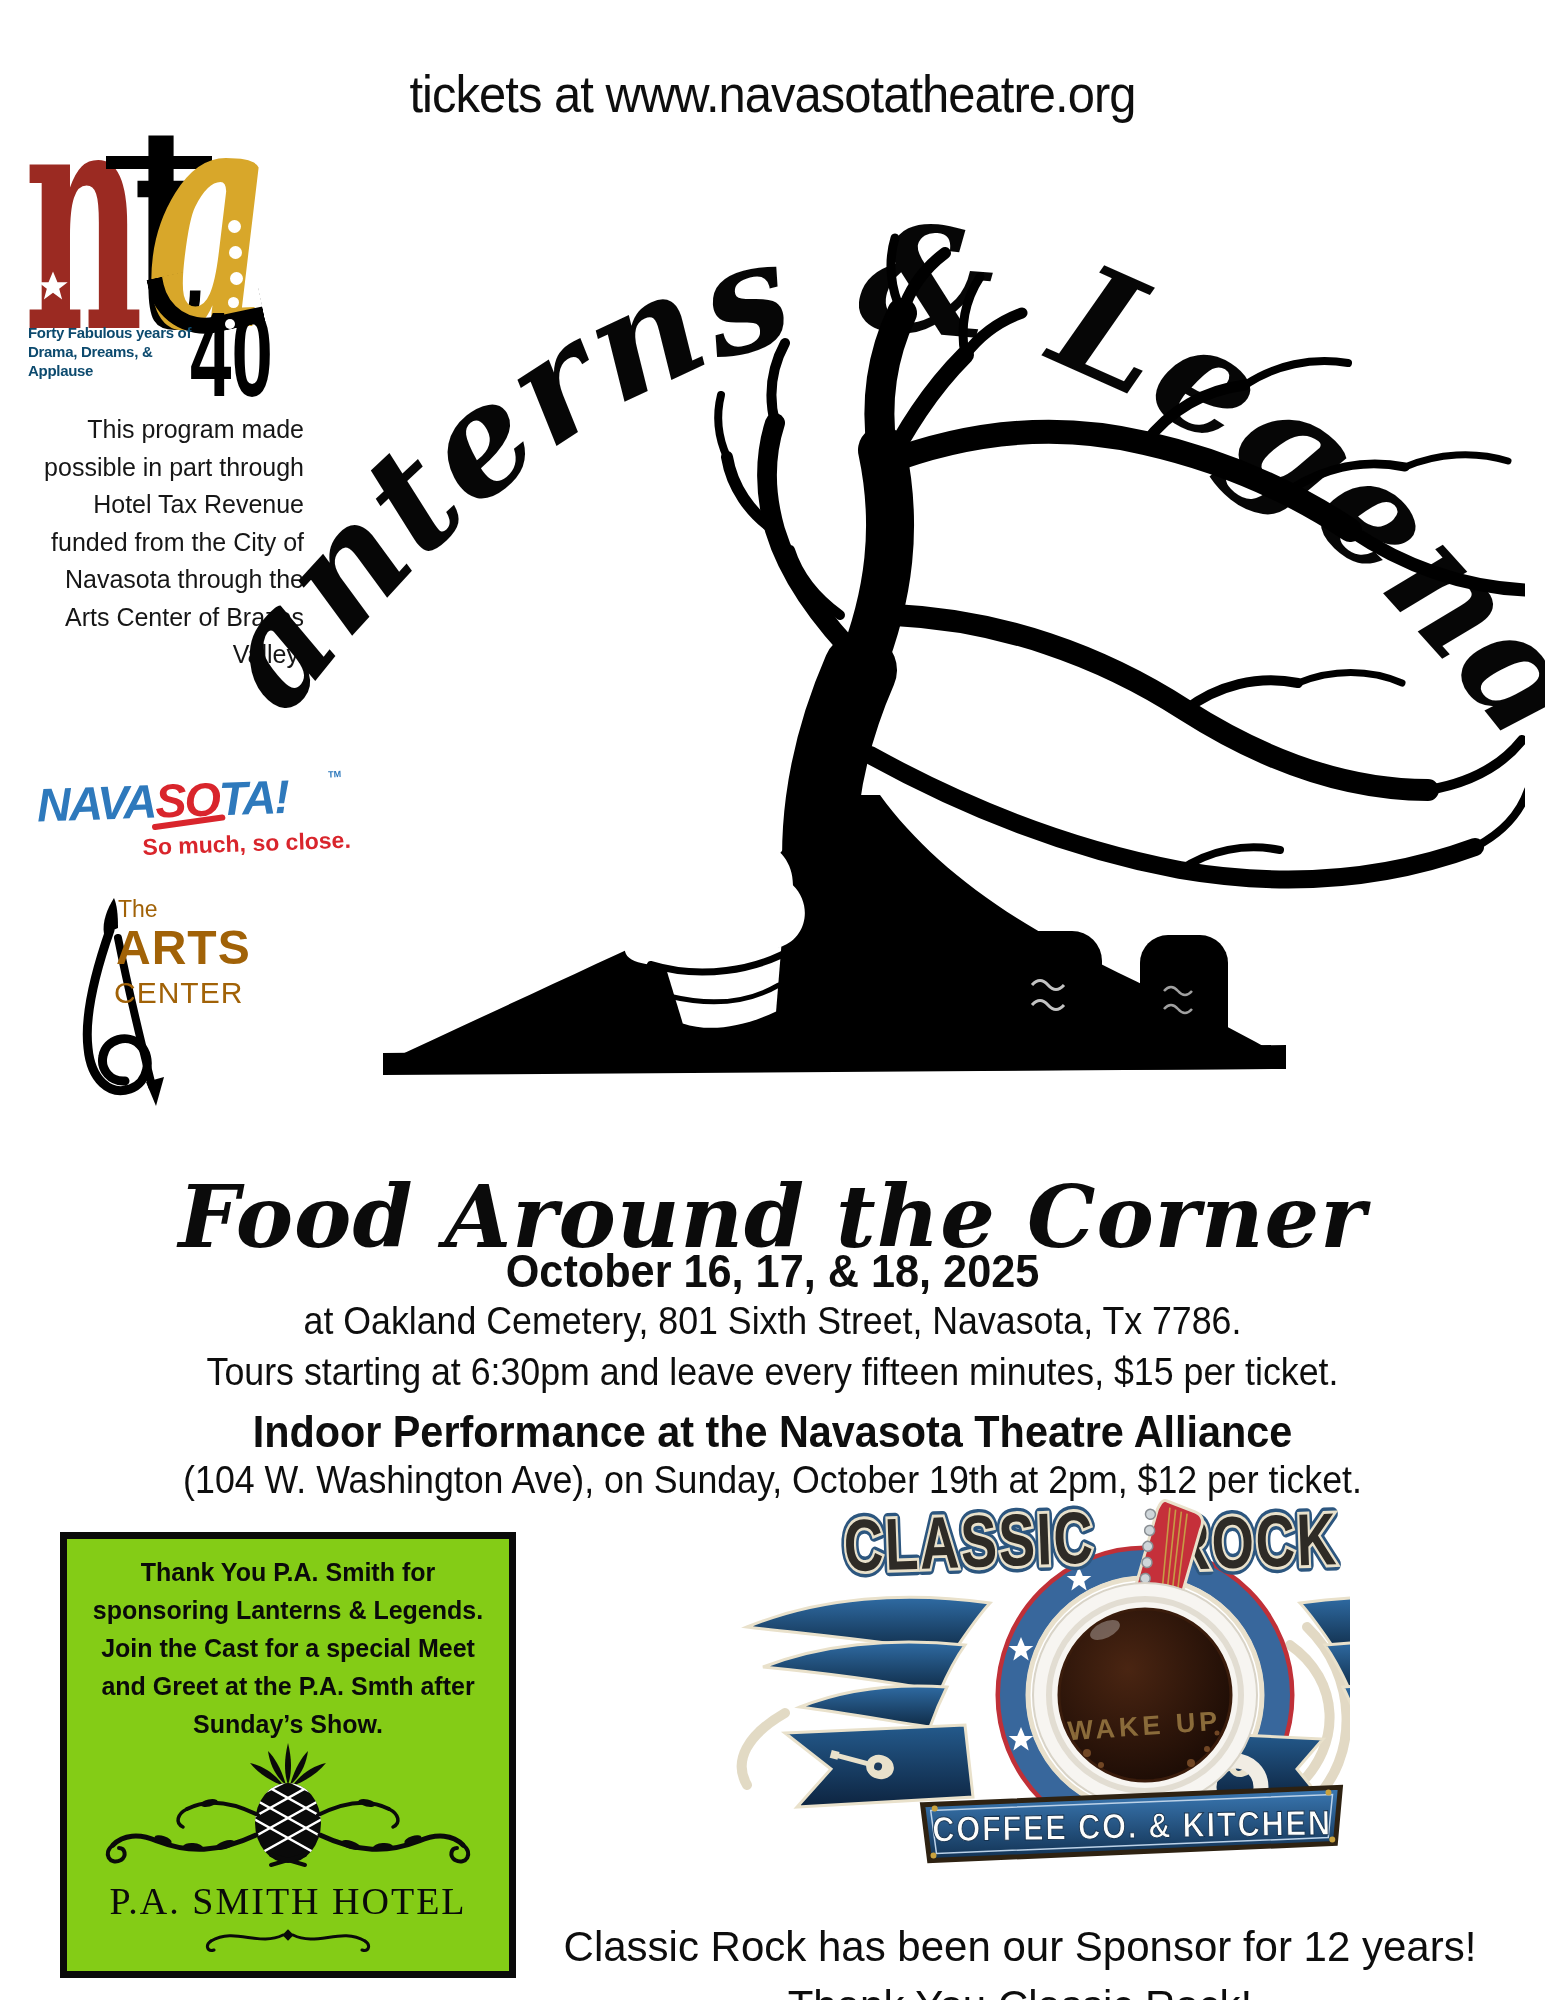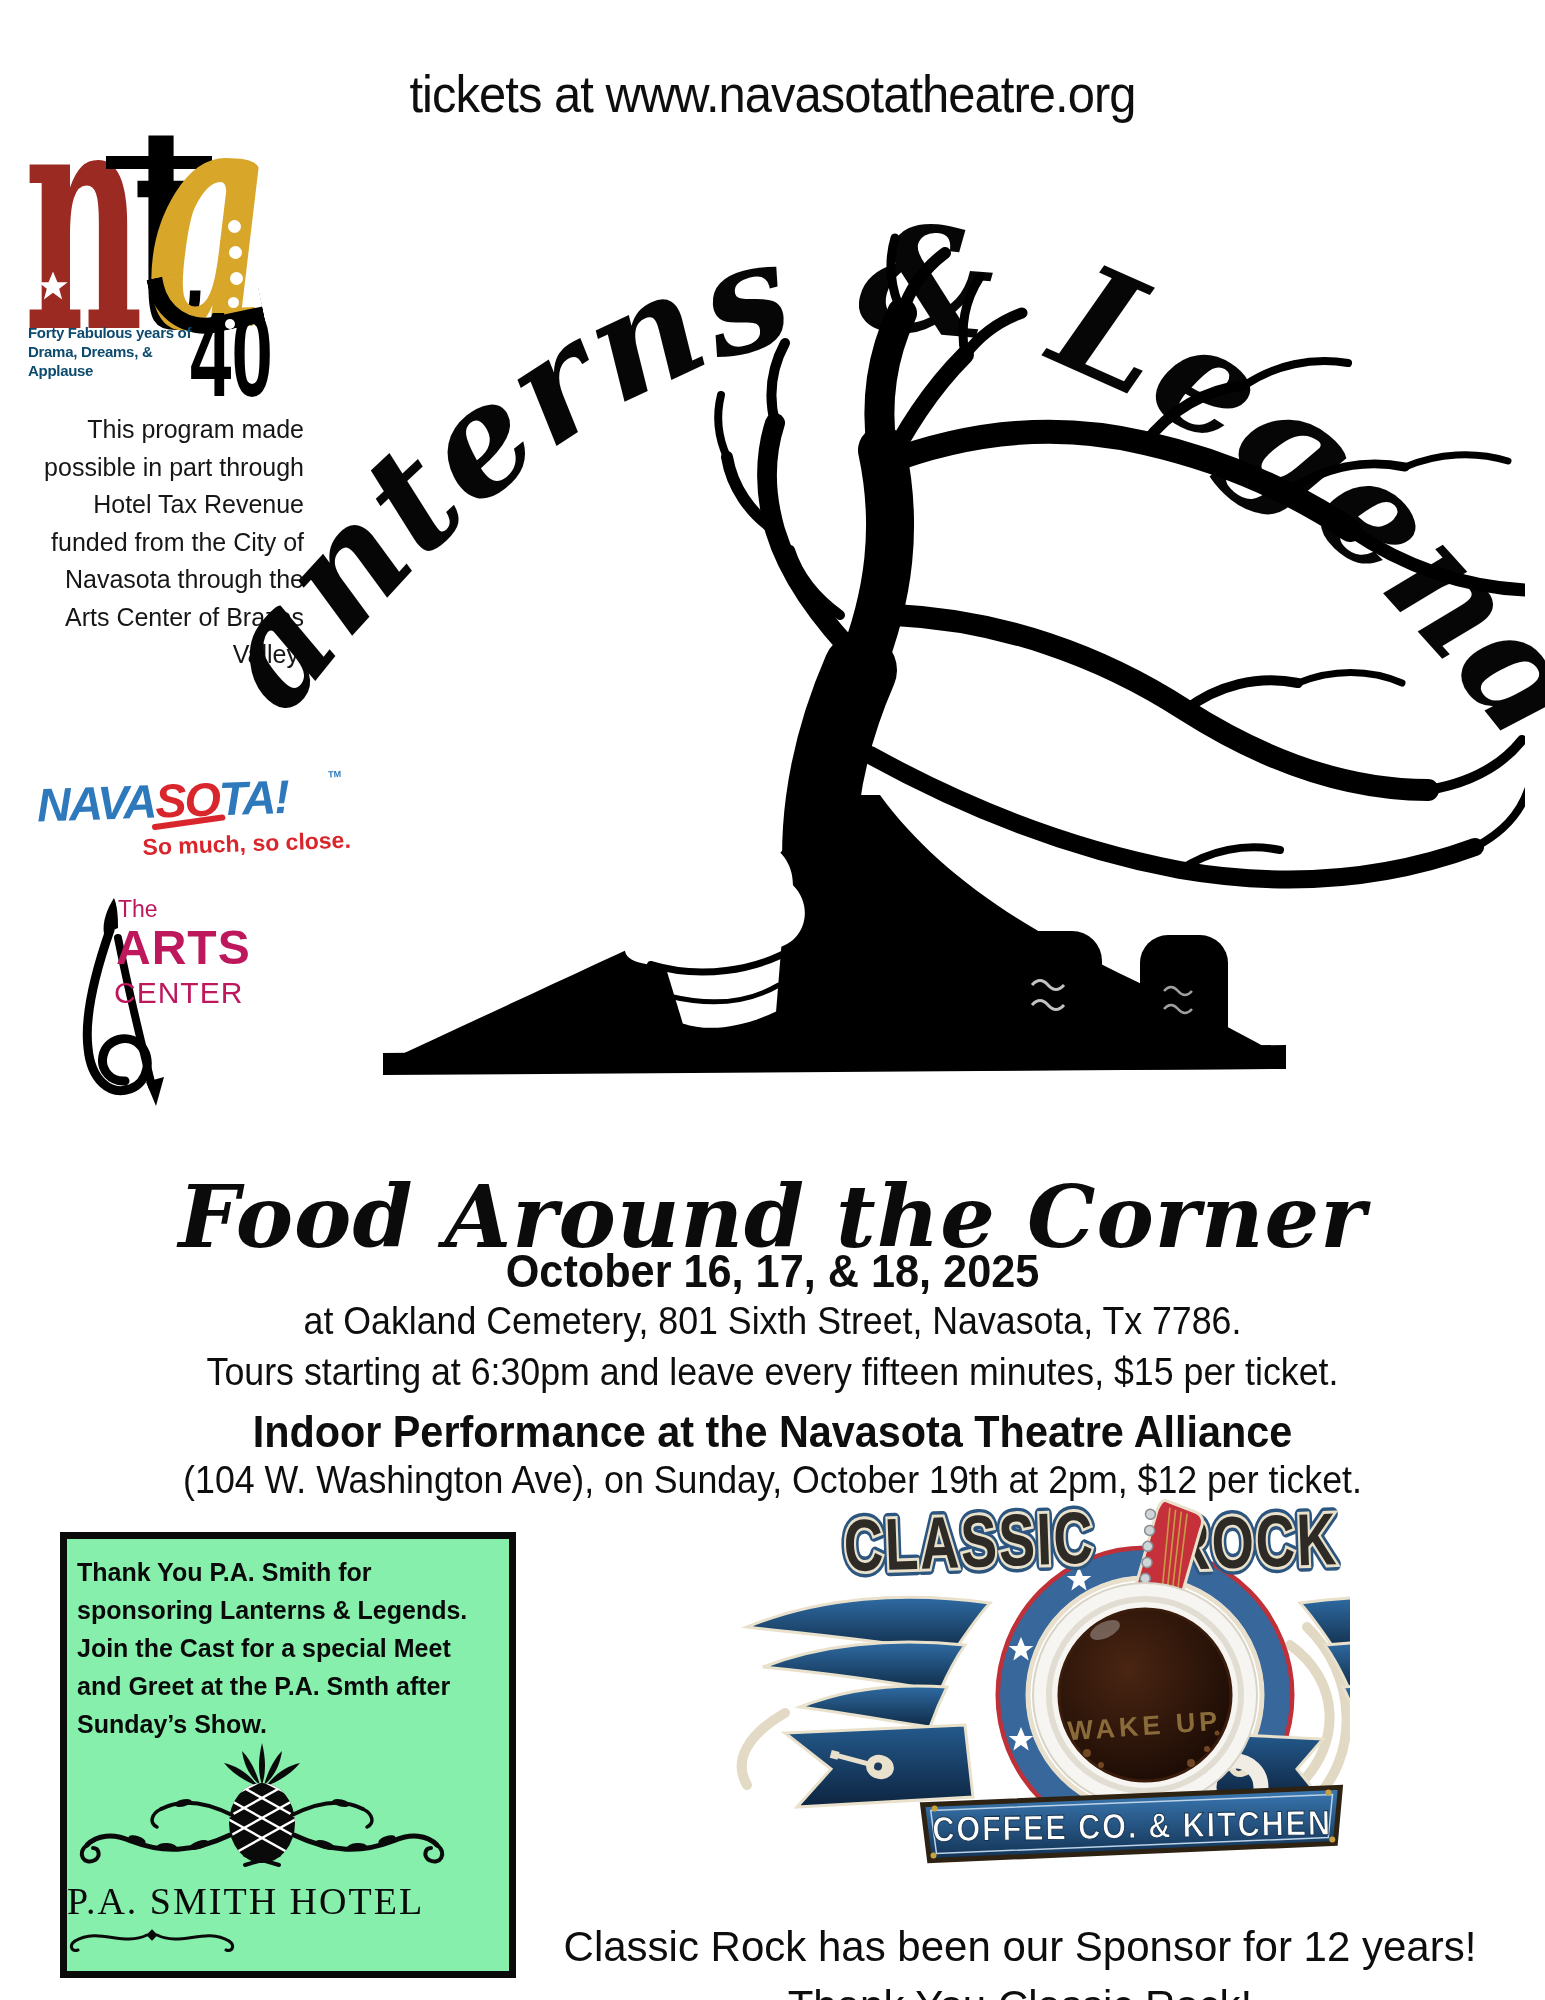--- a/index.html
+++ b/index.html
@@ -26,36 +26,36 @@
   
   #funding{left:16px;top:386px;width:288px;font-size:25px;line-height:1.5;text-align:right;color:#161616;}
   
   #navasota{left:38px;top:772px;width:320px;height:118px;transform:rotate(-2deg);}
   #navasota .nv{font-size:47px;font-weight:bold;font-style:italic;letter-spacing:-2px;font-family:"Liberation Sans",sans-serif;}
   .nv-blue{color:#2E79BC;} .nv-red{color:#D9252C;}
   #nv-underline{position:absolute;left:114px;top:47px;width:74px;height:6px;background:#D9252C;border-radius:4px;transform:rotate(-6deg);}
   #nv-tm{position:absolute;left:292px;top:2px;font-size:9px;color:#2E79BC;font-weight:bold;}
   #nv-tag{position:absolute;left:104px;top:60px;font-size:23px;font-weight:bold;color:#D9252C;}
   
-  #artscenter{left:52px;top:896px;width:230px;height:215px;color:#be185d;}
+  #artscenter{left:52px;top:896px;width:230px;height:215px;color:#a16207;}
   #ac-the{position:absolute;left:66px;top:0px;font-size:23px;}
   #ac-arts{position:absolute;left:64px;top:24px;font-size:48px;font-weight:bold;letter-spacing:1px;text-align:right;}
   #ac-center{position:absolute;left:62px;top:80px;font-size:30px;letter-spacing:1px;}
   
   #arch-svg{left:0;top:55px;}
   .script-font{font-family:"DejaVu Serif",serif;font-style:italic;font-weight:bold;}
   #subtitle{top:1080px;font-size:86px;letter-spacing:1px;color:#0b0b0b;}
   
   .ev-dates{top:1198px;font-size:46px;font-weight:bold;}
   .ev-venue{top:1262px;font-size:38px;font-weight:500;}
   .ev-tours{top:1313px;font-size:38px;font-weight:500;}
   .ev-indoor{top:1363px;font-size:44px;font-weight:bold;}
   .ev-indoor2{top:1421px;font-size:38px;font-weight:500;}
   
-  #pabox{left:60px;top:1532px;width:442px;height:432px;border:7px solid #0a0a0a;background:#86efac;}
+  #pabox{left:60px;top:1532px;width:442px;height:432px;border:7px solid #0a0a0a;background:#84cc16;text-align:center;}
   #pa-msg{margin:14px 10px 0;font-size:25px;font-weight:bold;line-height:1.52;color:#0a0a0a;}
   #pa-name{margin-top:4px;font-family:"Liberation Serif",serif;font-size:38px;letter-spacing:2px;color:#0a0a0a;}
   
   #crlogo{left:635px;top:1495px;}
   #cr-thanks{left:560px;top:1876px;width:920px;font-size:42px;line-height:1.4;text-align:center;color:#0d0d0d;}
 </style>
 </head>
 <body>
 
 <div id="poster">

